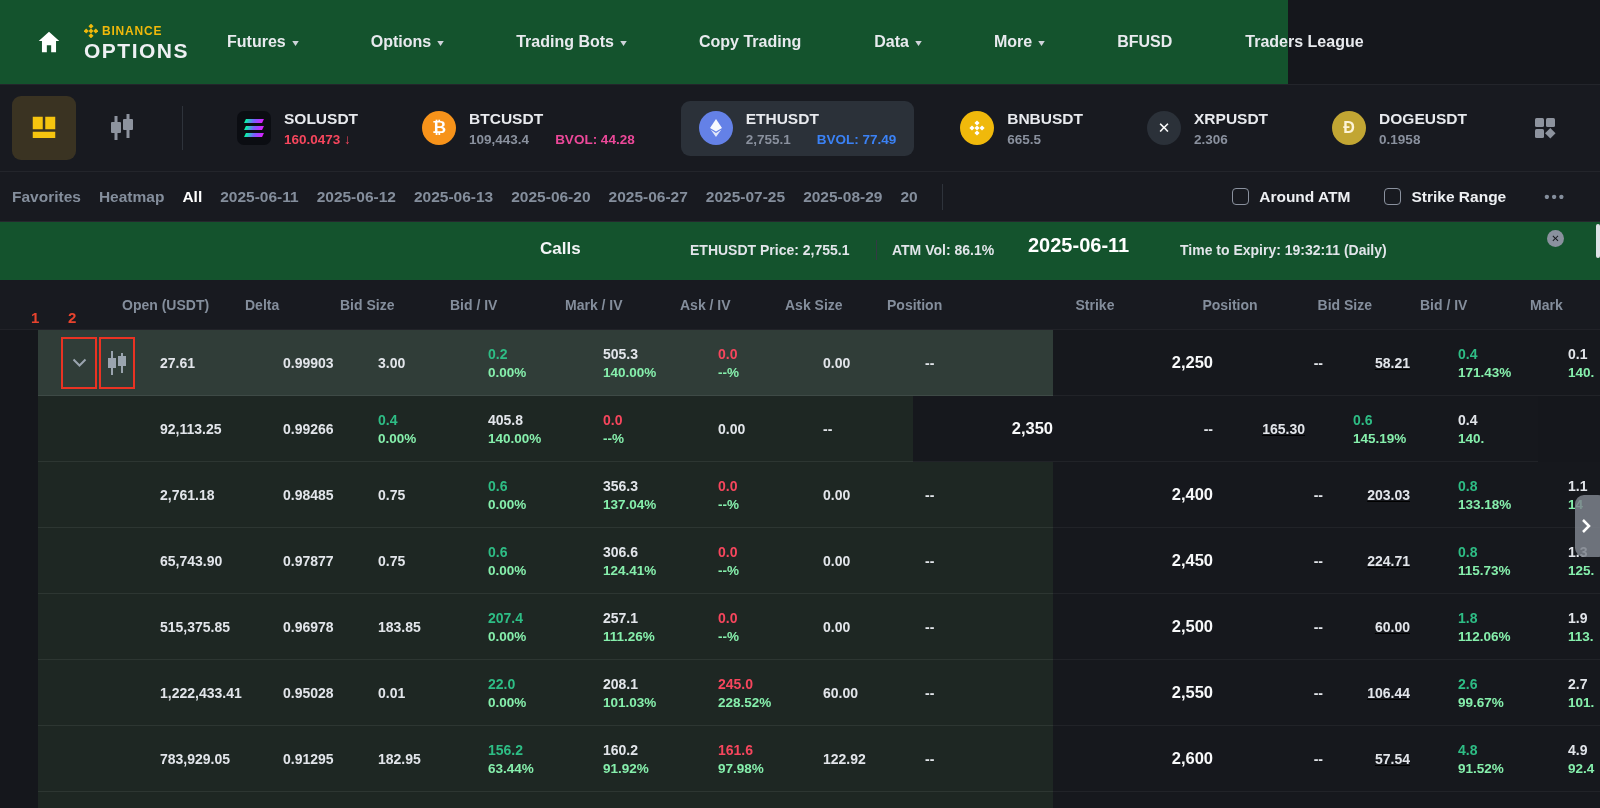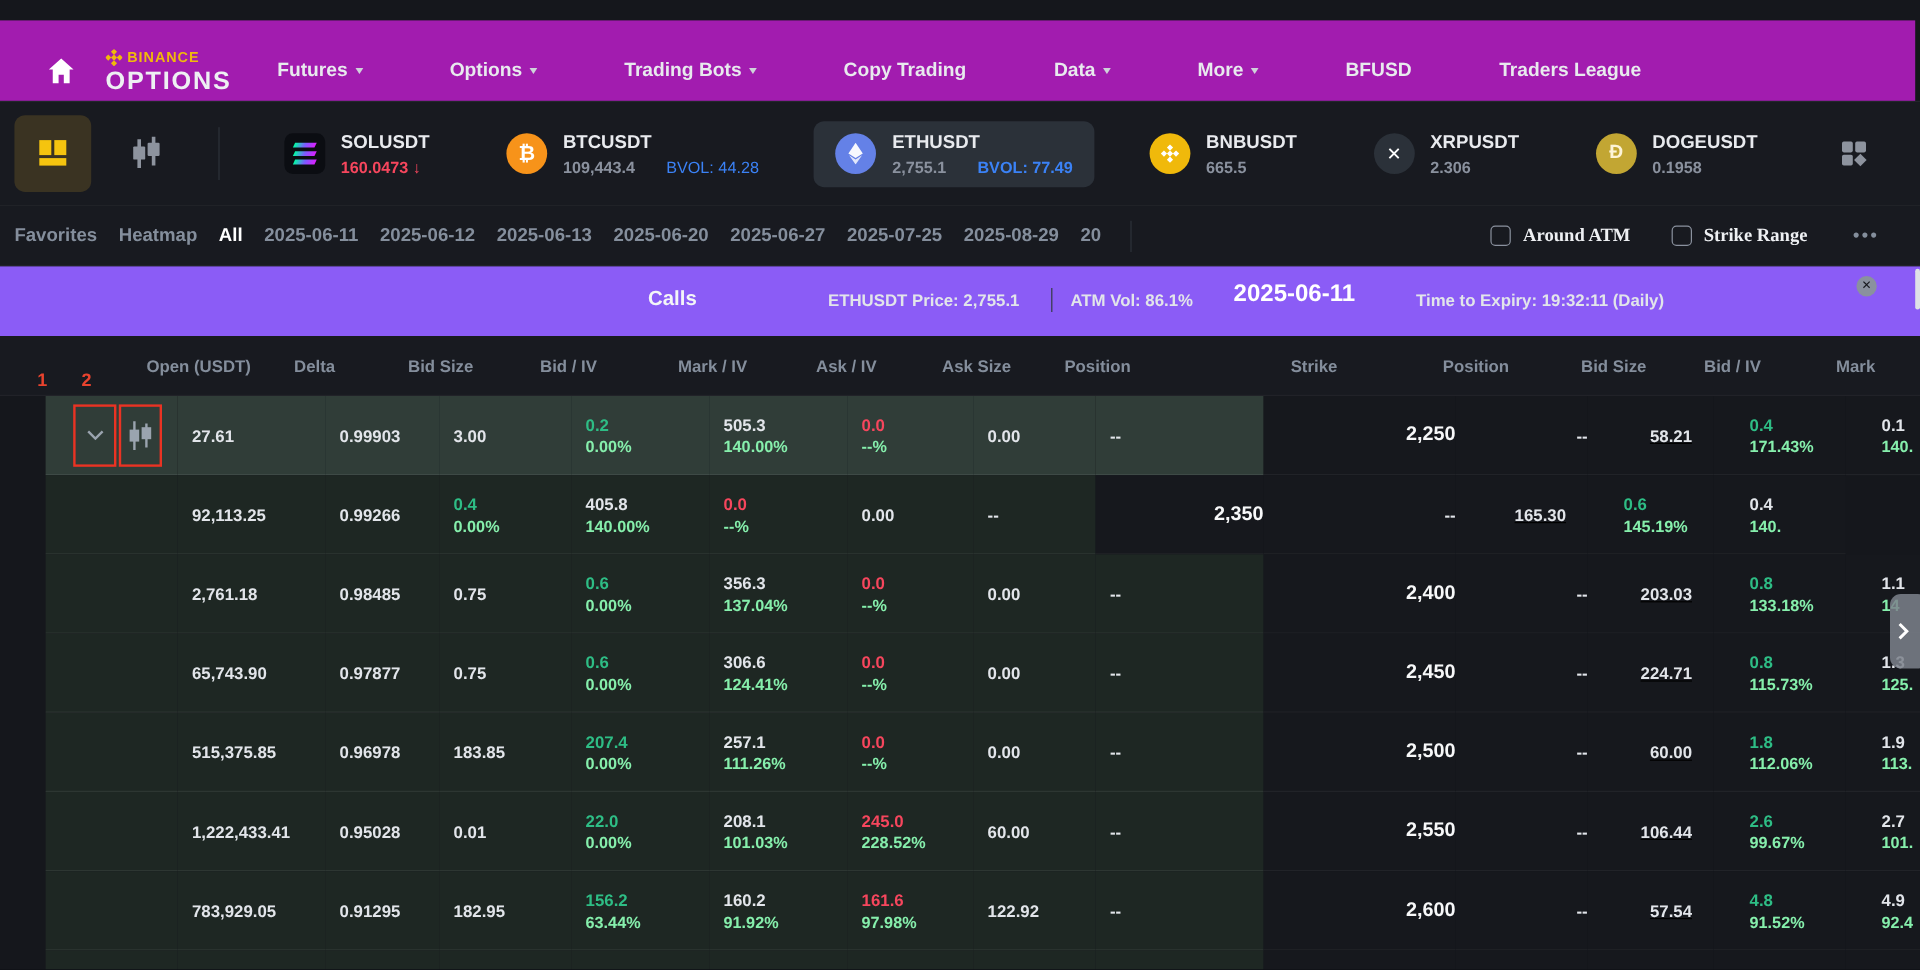--- a/index.html
+++ b/index.html
@@ -1,21 +1,21 @@
 <!DOCTYPE html>
 <html><head>
 <meta charset="utf-8">
 <style>
   * { margin:0; padding:0; box-sizing:border-box; }
   html,body { width:1600px; height:808px; overflow:hidden; background:#101216;
               font-family:"Liberation Sans","DejaVu Sans",sans-serif; }
   .app { position:relative; width:1600px; height:808px; background:#15171c; }
 
   
-  .nav { position:absolute; top:17px; left:0; width:1596px; height:84px; background:#a21caf;
+  .nav { position:absolute; top:0; left:0; width:1288px; height:84px; background:#14532d;
          display:flex; align-items:center; }
   .home-btn { width:30px; margin-left:36px; display:flex; justify-content:center; }
   .logo { margin-left:22px; display:flex; flex-direction:column; line-height:1; }
   .logo-top { display:flex; align-items:center; gap:4px; color:#f0b90b; font-weight:bold;
               font-size:12px; letter-spacing:.8px; }
   .logo-bottom { color:#eef0f3; font-weight:bold; font-size:21px; letter-spacing:1.5px; margin-top:2px; }
   .nav-items { display:flex; align-items:center; margin-left:38px; gap:73px; }
   .nav-item { color:#e8eaee; font-size:16px; font-weight:600; cursor:pointer; display:flex; align-items:center; gap:7px; white-space:nowrap; }
   .caret { font-size:10px; color:#cfd3da; transform:scaleX(1.3); }
 
@@ -27,21 +27,21 @@
   .toggle-btn { width:64px; height:64px; border-radius:9px; display:flex; align-items:center; justify-content:center; cursor:pointer; }
   .toggle-btn.active { background:#3a3322; }
   .vdiv { width:1px; height:44px; background:#2e333b; margin:0 22px 0 28px; }
   .ticker { display:flex; align-items:center; gap:13px; padding:9px 18px; border-radius:9px; cursor:pointer; margin-right:28px; }
   .ticker.selected { background:#2b3139; }
   .t-lines { display:flex; flex-direction:column; gap:4px; }
   .t-sym { color:#e8eaee; font-weight:bold; font-size:15.5px; }
   .t-row2 { display:flex; gap:26px; align-items:baseline; }
   .t-price { color:#8a919e; font-size:13.5px; font-weight:600; }
   .t-price.down { color:#f6465d; }
-  .t-bvol { color:#3b82f6; font-size:13.5px; font-weight:400; }
+  .t-bvol { color:#ec4899; font-size:13.5px; font-weight:700; }
   .t-bvol.hl { color:#3b82f6; font-weight:bold; }
   .coin { width:34px; height:34px; border-radius:50%; display:flex; align-items:center; justify-content:center;
           color:#fff; font-weight:bold; font-size:17px; flex:0 0 auto; }
   .coin.sol { border-radius:7px; background:#0b0d12; flex-direction:column; gap:3px; }
   .coin.sol i { width:18px; height:4px; background:linear-gradient(90deg,#00ffa3,#7b5cff,#dc1fff); transform:skewX(-25deg); }
   .coin.btc { background:#f7931a; }
   .coin.eth { background:#66a0e6; background:#6481e7; font-size:15px; }
   .coin.bnb { background:#f0b90b; }
   .coin.xrp { background:#2b3139; font-size:15px; }
   .coin.doge { background:#c2a633; color:#fdf4d7; font-size:16px; }
@@ -49,25 +49,25 @@
 
   
   .filter { position:absolute; top:172px; left:0; width:1600px; height:50px; background:#181a20;
             border-bottom:1px solid rgba(255,255,255,.06); display:flex; align-items:center; }
   .ftabs { display:flex; align-items:center; gap:18px; margin-left:12px; }
   .ftab { color:#848e9c; font-size:15.5px; font-weight:600; cursor:pointer; white-space:nowrap; }
   .ftab.active { color:#ffffff; font-weight:bold; }
   .fdiv { width:1px; height:26px; background:#2e333b; margin:0 14px 0 24px; }
   .fcheck { display:flex; align-items:center; gap:10px; margin-right:34px; cursor:pointer; }
   .cbox { width:17px; height:17px; border:1.6px solid #8a919e; border-radius:4px; background:transparent; }
-  .fcheck span.lbl { color:#eef0f3; font-size:15.5px; font-weight:600; white-space:nowrap;font-family:Liberation Serif, serif; }
+  .fcheck span.lbl { color:#eef0f3; font-size:15.5px; font-weight:600; white-space:nowrap; }
   .more-dots { color:#848e9c; font-size:15px; font-weight:bold; letter-spacing:2px; margin-left:4px; cursor:pointer; }
 
   
-  .band { position:absolute; top:222px; left:0; width:1600px; height:58px; background:#8b5cf6; }
+  .band { position:absolute; top:222px; left:0; width:1600px; height:58px; background:#14532d; }
   .band .calls-title { position:absolute; left:540px; top:17px; color:#f4f5f7; font-size:17px; font-weight:bold; }
   .band .b-info { position:absolute; top:20px; color:#e2e5ea; font-size:14px; font-weight:bold; white-space:nowrap; }
   .band .b-price { left:690px; }
   .band .b-div { position:absolute; left:876px; top:18px; width:1px; height:20px; background:#343a44; }
   .band .b-atm { left:892px; }
   .band .b-date { position:absolute; left:1028px; top:12px; color:#ffffff; font-size:20px; font-weight:bold; }
   .band .b-exp { left:1180px; }
   .close-ic { position:absolute; right:36px; top:8px; width:17px; height:17px; border-radius:50%;
               background:#8a919e; color:#14161b; font-size:10px; font-weight:bold;
               display:flex; align-items:center; justify-content:center; cursor:pointer; }

